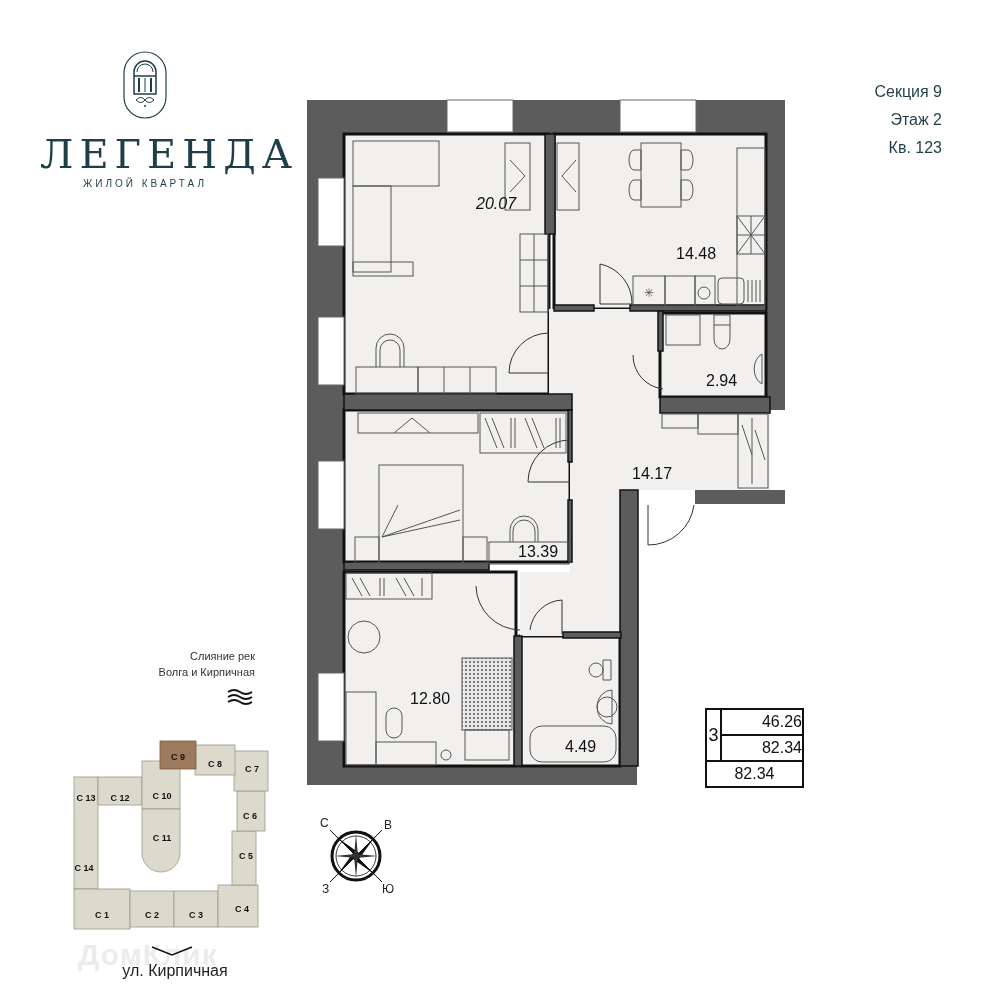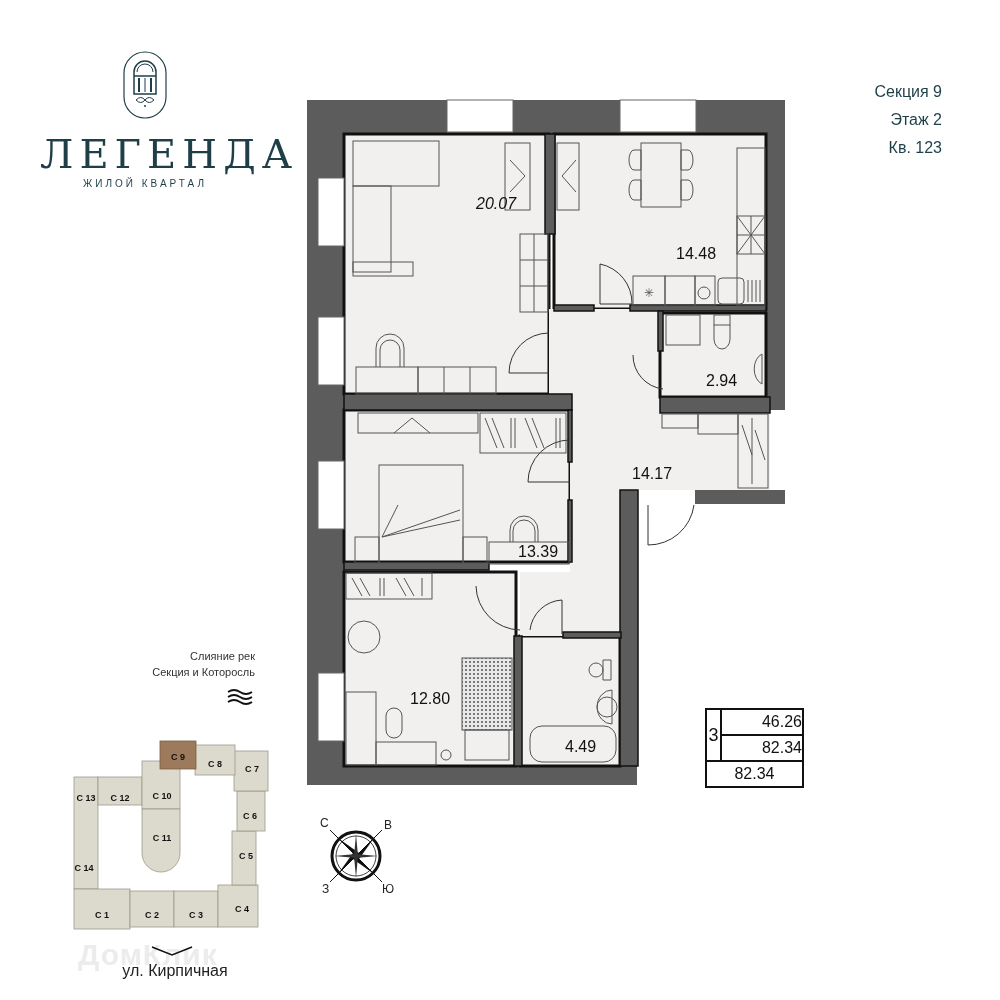--- a/index.html
+++ b/index.html
@@ -228,21 +228,21 @@
     <circle cx="30" cy="30" r="20" fill="none" stroke="#111" stroke-width="0.8"></circle>
     <line x1="4" y1="4" x2="56" y2="56" stroke="#111" stroke-width="1"></line>
     <line x1="56" y1="4" x2="4" y2="56" stroke="#111" stroke-width="1"></line>
     <path d="M30 30 L12 12 L33 27 Z M30 30 L48 48 L27 33 Z M30 30 L48 12 L33 33 Z M30 30 L12 48 L27 27 Z" fill="#111"></path>
     <path d="M30 8 L32 30 L30 52 L28 30 Z M8 30 L30 28 L52 30 L30 32 Z" fill="#333"></path>
   </svg>
 </div>
 
 <div class="abs river">
   <div>Слияние рек</div>
-  <div>Секция и Которосль</div>
+  <div>Волга и Кирпичная</div>
   <svg width="30" height="18" viewBox="0 0 30 18" style="margin-top:8px;">
     <path d="M3 4 q6 -4 12 0 t12 0 M3 9 q6 -4 12 0 t12 0 M3 14 q6 -4 12 0 t12 0" fill="none" stroke="#111" stroke-width="1.8"></path>
   </svg>
 </div>
 
 <svg class="abs" style="left:62px;top:735px;" width="220" height="200" viewBox="0 0 220 200">
   <g fill="#dcdacd" stroke="#9a9889" stroke-width="0.8">
     <rect x="12" y="42" width="24" height="112"></rect>
     <rect x="12" y="154" width="56" height="40"></rect>
     <rect x="68" y="156" width="44" height="36"></rect>

